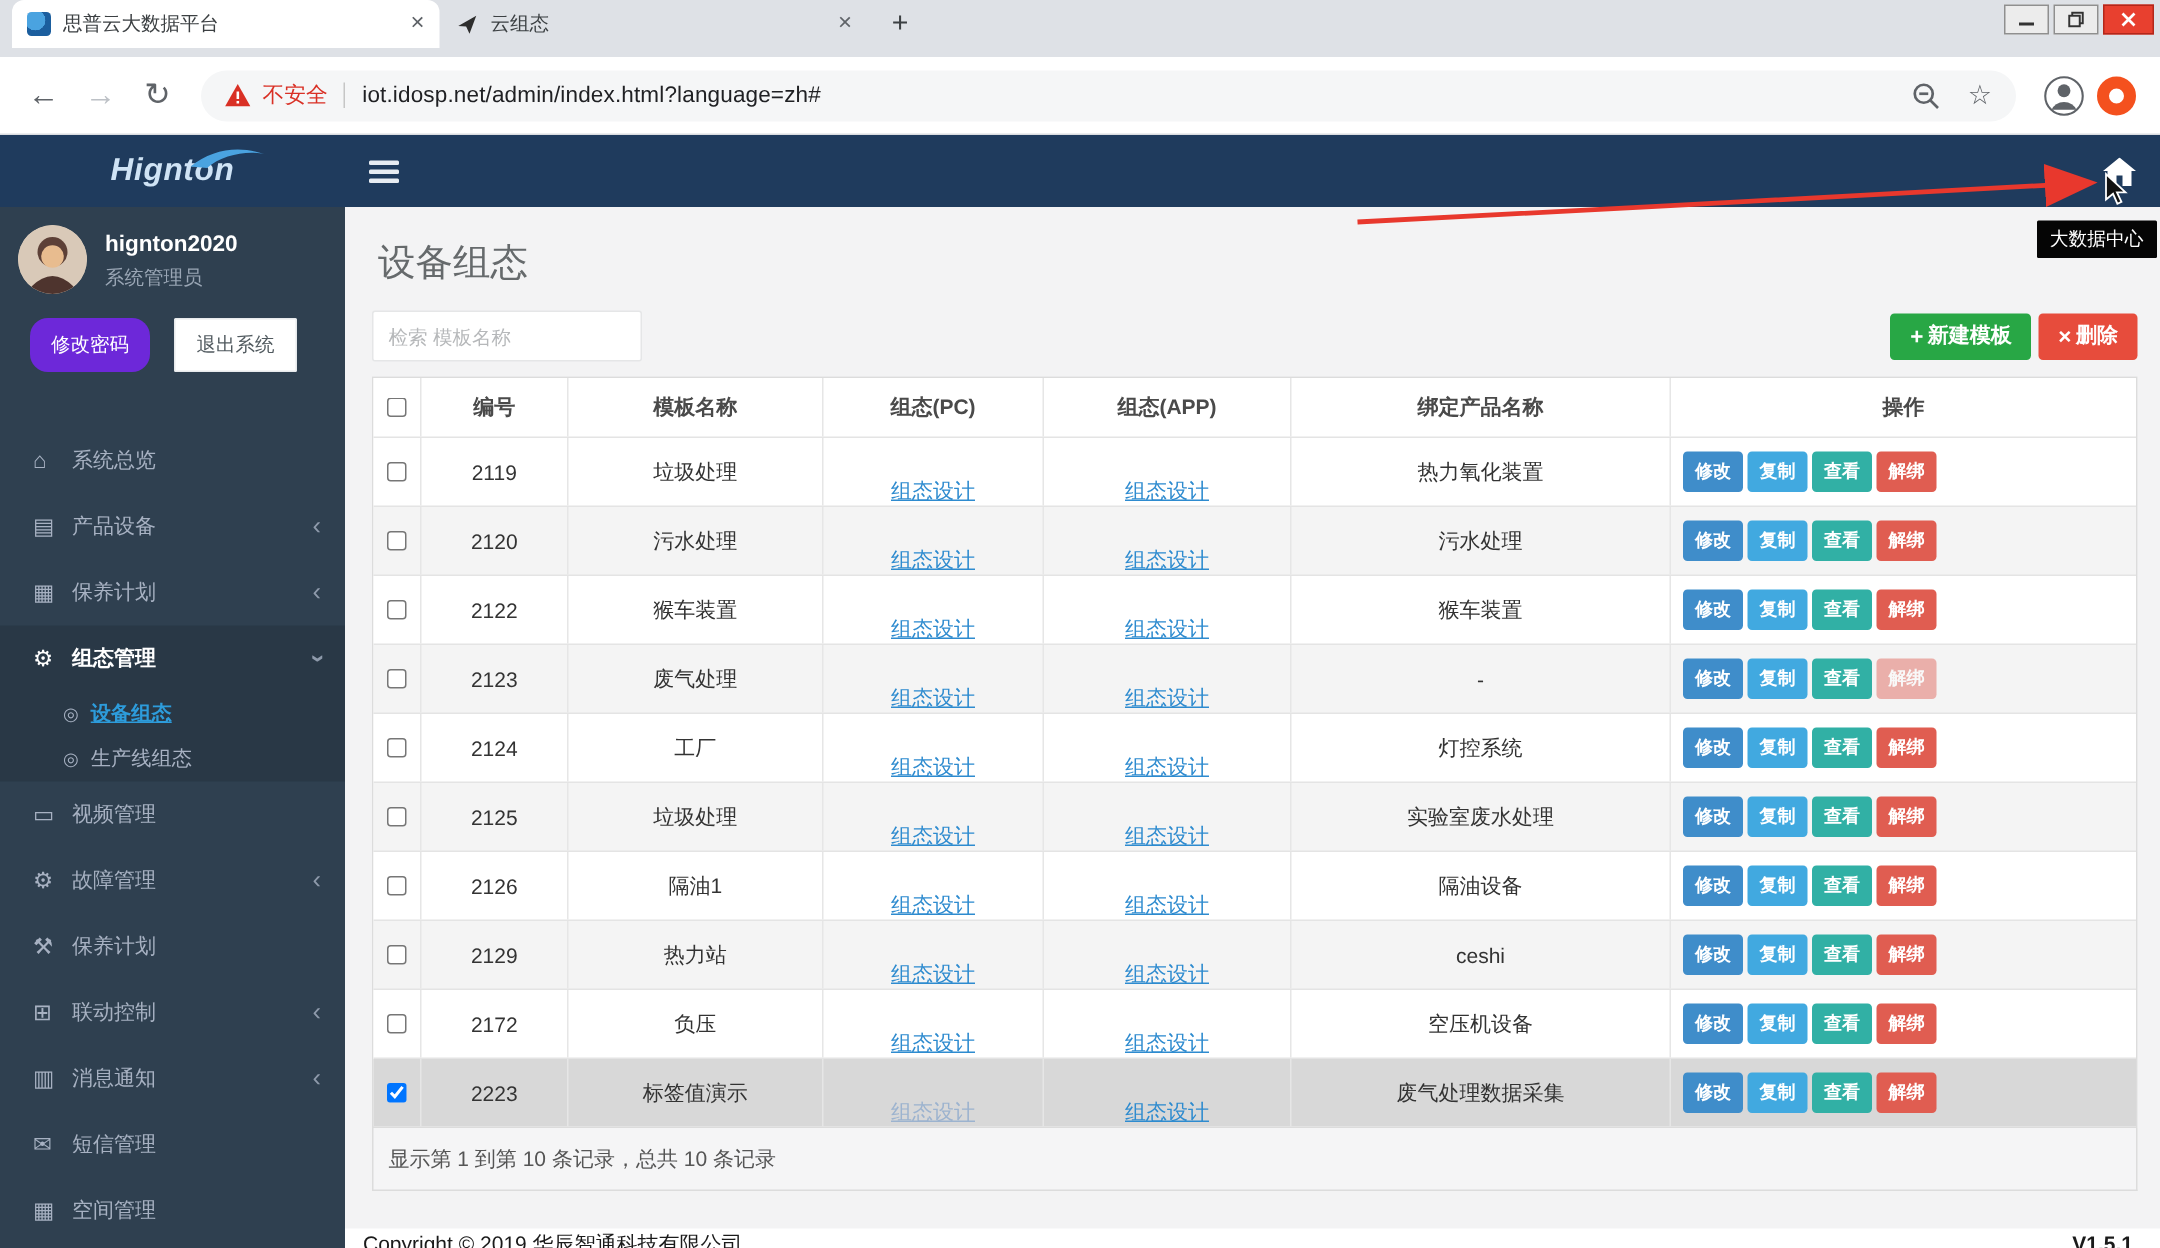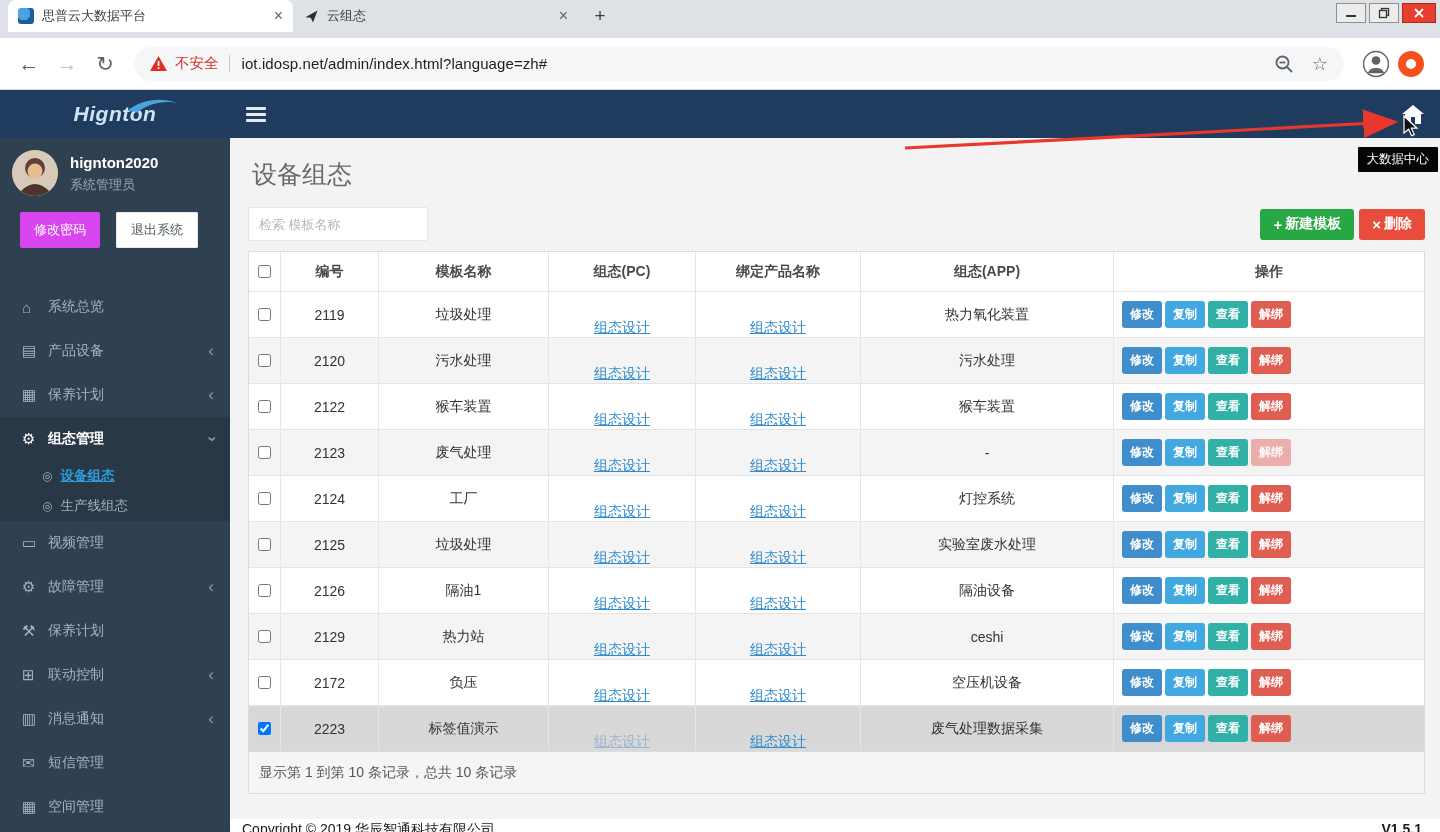--- a/index.html
+++ b/index.html
@@ -51,21 +51,21 @@
   
   .body-row { display:flex; height:694px; }
   .sidebar { width:230px; flex:none; background:#2f4050; color:#a7b1c2; overflow:hidden; }
   .user-panel { height:147px; padding:12px 12px 0 12px; }
   .user-row { display:flex; align-items:flex-start; }
   .avatar { width:46px; height:46px; border-radius:50%; overflow:hidden; flex:none; background:#d9c9b8; }
   .user-meta { margin:4px 0 0 12px; }
   .user-name { color:#fff; font-weight:bold; font-size:15px; }
   .user-role { color:#9aa6b5; font-size:13px; margin-top:5px; }
   .user-btns { display:flex; gap:16px; margin:16px 0 0 8px; }
-  .btn-cyan { background:#d946ef; color:#fff; border:none; padding:8px 14px; border-radius:2px; font-size:13px; cursor:pointer; font-family:inherit; }
+  .btn-cyan { background:#6d28d9; color:#fff; border:none; padding:8px 14px; border-radius:12px; font-size:13px; cursor:pointer; font-family:inherit; }
   .btn-light { background:#fff; color:#515a5f; border:1px solid #e7eaec; padding:8px 14px; border-radius:1px; font-size:13px; cursor:pointer; font-family:inherit; }
 
   .menu-block.open { background:#293846; }
   .menu-item { height:44px; display:flex; align-items:center; padding:0 16px 0 22px; font-size:14px; color:#a7b1c2; cursor:pointer; }
   .menu-item.active { color:#fff; font-weight:bold; }
   .mi-icon { width:26px; font-size:15px; flex:none; }
   .mi-label { flex:1; }
   .mi-chevron { font-size:17px; color:#8e9aab; display:inline-block; }
   .mi-chevron.down { transform:rotate(-90deg); }
   .submenu-item { height:30px; display:flex; align-items:center; padding-left:42px; font-size:13.5px; color:#a7b1c2; cursor:pointer; }
@@ -350,22 +350,22 @@
       </div>
 
       <div class="table">
         <div class="tr thead">
           <div class="td col-check">
               <input type="checkbox" style="">
             </div>
         <div class="th">编号</div>
             <div class="th">模板名称</div>
             <div class="th">组态(PC)</div>
+            <div class="th">组态(APP)</div>
             <div class="th">绑定产品名称</div>
-            <div class="th">组态(APP)</div>
             <div class="th">操作</div>
           </div>
         <div class="tbody">
             <div class="tr">
       <div class="td col-check">
                 <input type="checkbox" style="">
               </div>
       <div class="td">2119</div>
       <div class="td">垃圾处理</div>
       <div class="td">

